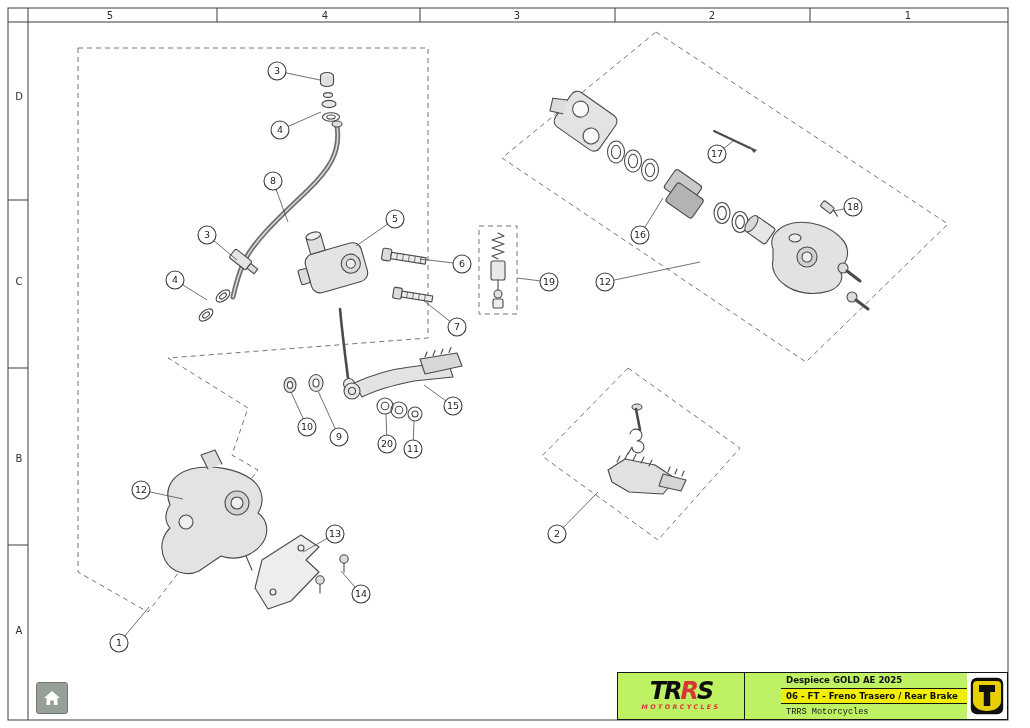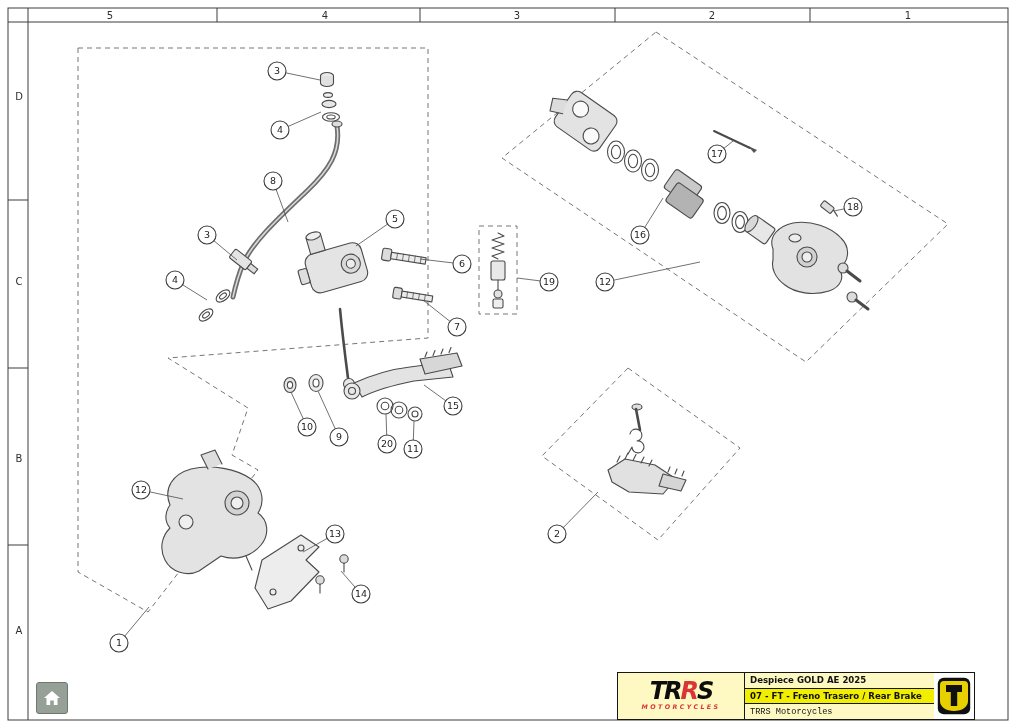--- a/index.html
+++ b/index.html
@@ -5,30 +5,30 @@
   html,body{margin:0;padding:0;}
   body{width:1030px;height:728px;position:relative;background:#fff;
        font-family:"DejaVu Sans",sans-serif;overflow:hidden;}
   .grid-label{position:absolute;font-size:10px;color:#2e2e2e;transform:translate(-50%,-50%);}
   #drawing{position:absolute;left:0;top:0;}
   .leader{stroke:#4d4d4d;stroke-width:0.8;}
   .balloon{fill:#fff;stroke:#3c3c3c;stroke-width:1.1;}
   .balloon-text{font-family:"DejaVu Sans",sans-serif;font-size:9.5px;fill:#1c1c1c;text-anchor:middle;}
   .home-btn{position:absolute;left:36px;top:682px;width:30px;height:30px;background:#97a097;
             border:1px solid #6f786f;border-radius:3px;display:flex;align-items:center;justify-content:center;cursor:pointer;}
-  .title-block{position:absolute;left:617px;top:672px;width:358px;height:48px;border:1.5px solid #161616;
-               box-sizing:border-box;display:flex;background:#fef9c3;}
+  .title-block{position:absolute;left:617px;top:672px;width:391px;height:48px;border:1.5px solid #161616;
+               box-sizing:border-box;display:flex;background:#bef264;}
   .tb-logo{width:126px;border-right:1.2px solid #161616;display:flex;flex-direction:column;
            align-items:center;justify-content:center;overflow:hidden;}
   .brand-line{font-style:italic;font-weight:bold;font-size:24px;line-height:0.8;letter-spacing:-2px;color:#0d0d0d;}
   .brand-red{color:#d93438;}
   .brand-sub{font-style:italic;font-weight:bold;font-size:6.3px;letter-spacing:2.4px;margin-top:2px;}
   .tb-rows{flex:1;display:flex;flex-direction:column;min-width:0;}
   .tb-row{flex:1;display:flex;align-items:center;padding-left:5px;font-size:8.6px;color:#111;
-          border-bottom:1px solid #161616;white-space:nowrap;}
+          border-bottom:1px solid #161616;white-space:nowrap;margin-left:36px;}
   .tb-row:last-child{border-bottom:none;font-family:Liberation Mono, monospace;}
   .tb-row.r1{font-weight:bold;}
   .tb-row.r2{font-weight:bold;}
   .tb-emblem{width:40px;display:flex;align-items:center;justify-content:center;background:#fff;}
 </style>
 </head>
 <body>
 
 <div>
   <span class="grid-label" style="left:110px;top:15px">5</span>
@@ -314,21 +314,21 @@
   </svg>
 </div>
 
 <div class="title-block">
   <div class="tb-logo">
     <div class="brand-line"><span>TR</span><span class="brand-red" style="color: rgb(217, 52, 56);">R</span><span>S</span></div>
     <div class="brand-sub brand-red" style="color: rgb(217, 52, 56);">MOTORCYCLES</div>
   </div>
   <div class="tb-rows">
     <div class="tb-row r1">Despiece GOLD AE 2025</div>
-    <div class="tb-row r2" style="background: rgb(242, 238, 0);">07 - FT - Freno Trasero / Rear Brake</div>
+    <div class="tb-row r2" style="background: rgb(242, 238, 0);">06 - FT - Freno Trasero / Rear Brake</div>
     <div class="tb-row r3">TRRS Motorcycles</div>
   </div>
   <div class="tb-emblem">
     <svg width="34" height="38" viewBox="0 0 34 38">
       <rect x="0.8" y="0.8" width="32.4" height="36.4" rx="6" fill="#101010"></rect>
       <path class="emblem-yellow" d="M7,4 H27 A4,4 0 0 1 31,8 V24 C31,30 25,34 17,34 C9,34 3,30 3,24 V8 A4,4 0 0 1 7,4 Z" fill="#e8cf00"></path>
       <path d="M9,8 h16 v7 h-4.8 v14 h-6.4 v-14 H9 Z" fill="#101010"></path>
     </svg>
   </div>
 </div>

